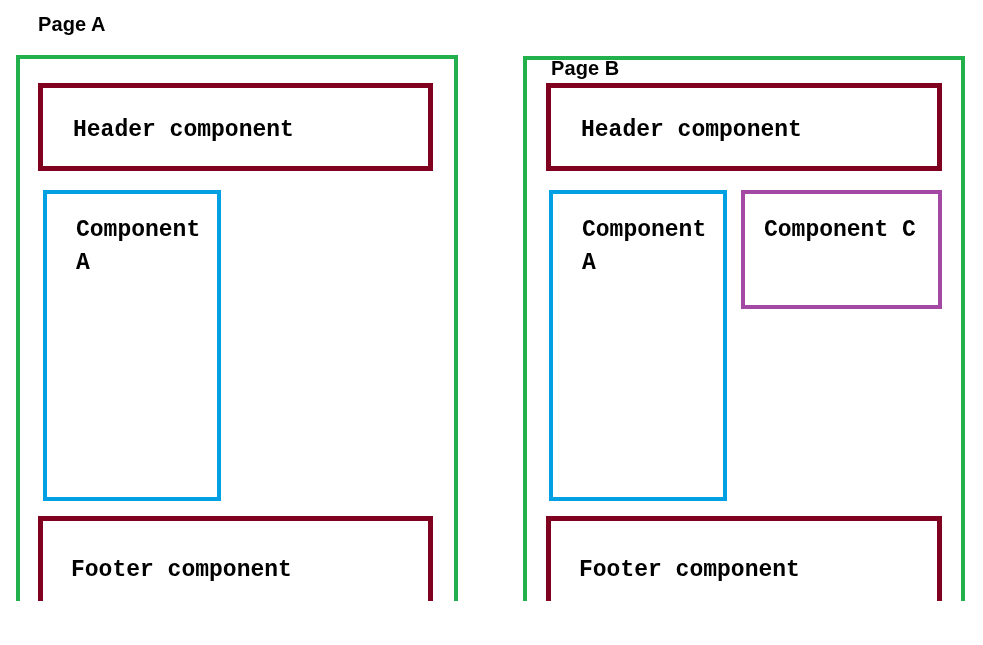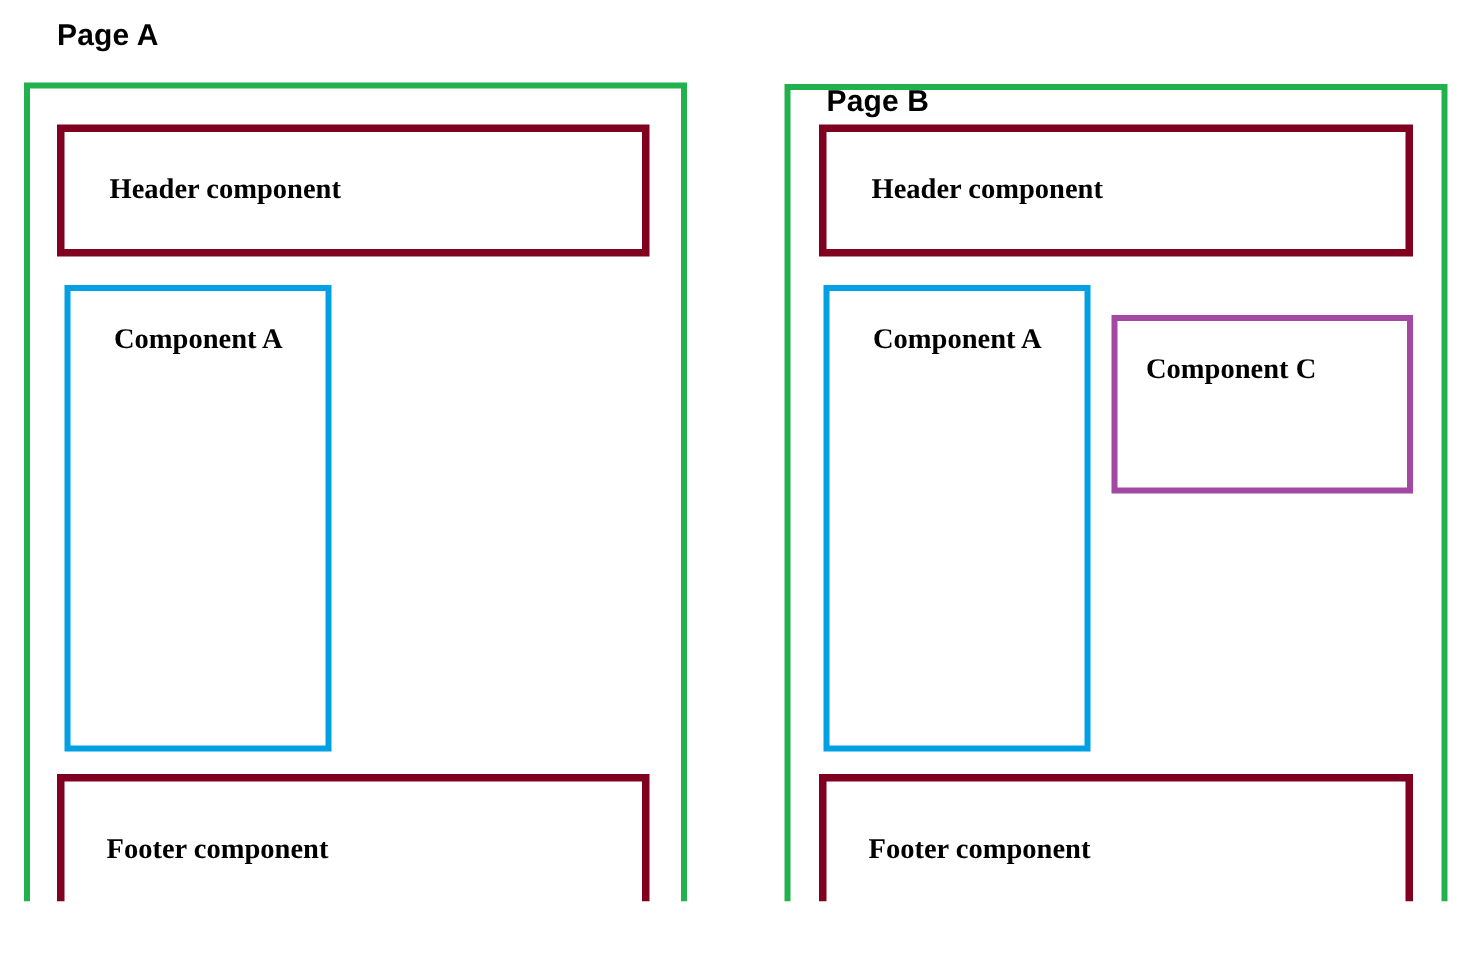--- a/index.html
+++ b/index.html
@@ -32,23 +32,23 @@
     box-sizing: border-box;
     background: transparent;
   }
   .box {
     position: absolute;
     box-sizing: border-box;
     background: #ffffff;
   }
   .box-label {
     position: absolute;
-    font-family: Liberation Serif, serif;
+    font-family: Liberation Mono, monospace;
     font-weight: bold;
-    font-size: 19px;
+    font-size: 23px;
     line-height: 1.42;
     color: #000000;
   }
   .label-header {
     left: 30px;
     top: 26px;
   }
   .label-footer {
     left: 28px;
     top: 33px;
@@ -99,21 +99,21 @@
   <div class="page-frame" id="frame-page-b" style="left: 523px; top: 56px; width: 442px; height: 569px; border: 4px solid rgb(34, 177, 76);">
 
     <div class="box" id="box-page-b-header" style="left: 19px; top: 23px; width: 396px; height: 88px; border: 5px solid rgb(128, 0, 32);">
       <span class="box-label label-header" style="color: rgb(0, 0, 0);">Header component</span>
     </div>
 
     <div class="box" id="box-page-b-component-a" style="left: 22px; top: 130px; width: 178px; height: 311px; border: 4px solid rgb(0, 160, 227);">
       <span class="box-label label-component" style="color: rgb(0, 0, 0);">Component A</span>
     </div>
 
-    <div class="box" id="box-page-b-component-c" style="left: 214px; top: 130px; width: 201px; height: 119px; border: 4px solid rgb(163, 73, 164); margin-top: 20px;">
+    <div class="box" id="box-page-b-component-c" style="left: 214px; top: 130px; width: 201px; height: 119px; border: 4px solid rgb(163, 73, 164);">
       <span class="box-label label-component-wide" style="color: rgb(0, 0, 0);">Component C</span>
     </div>
 
 
     <div class="box" id="box-page-b-footer" style="left: 19px; top: 456px; width: 396px; height: 95px; border: 5px solid rgb(128, 0, 32);">
       <span class="box-label label-footer" style="color: rgb(0, 0, 0);">Footer component</span>
     </div>
 
   </div>
 

